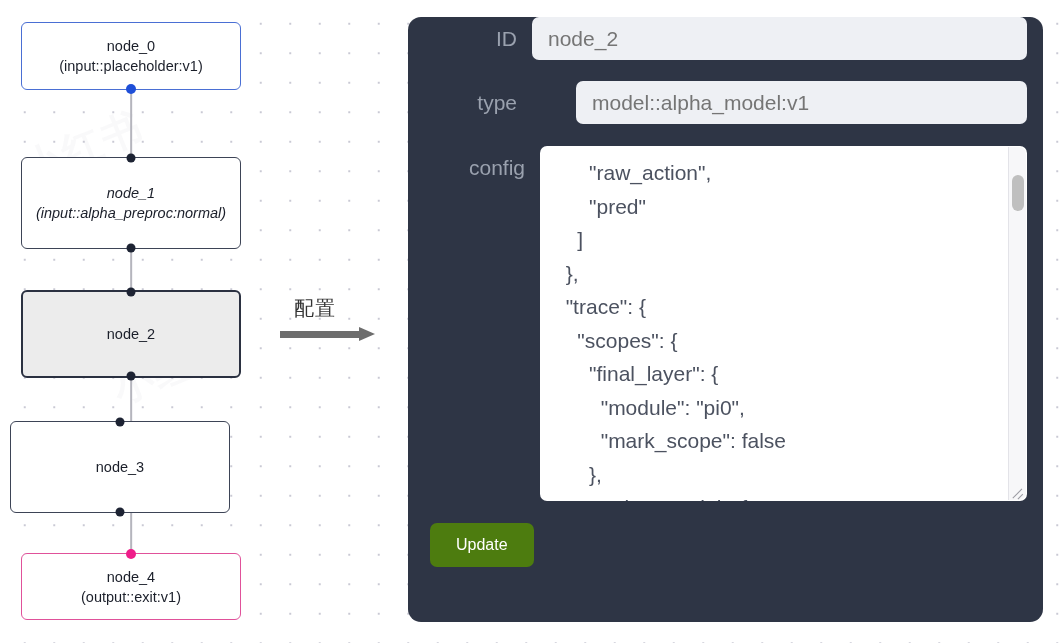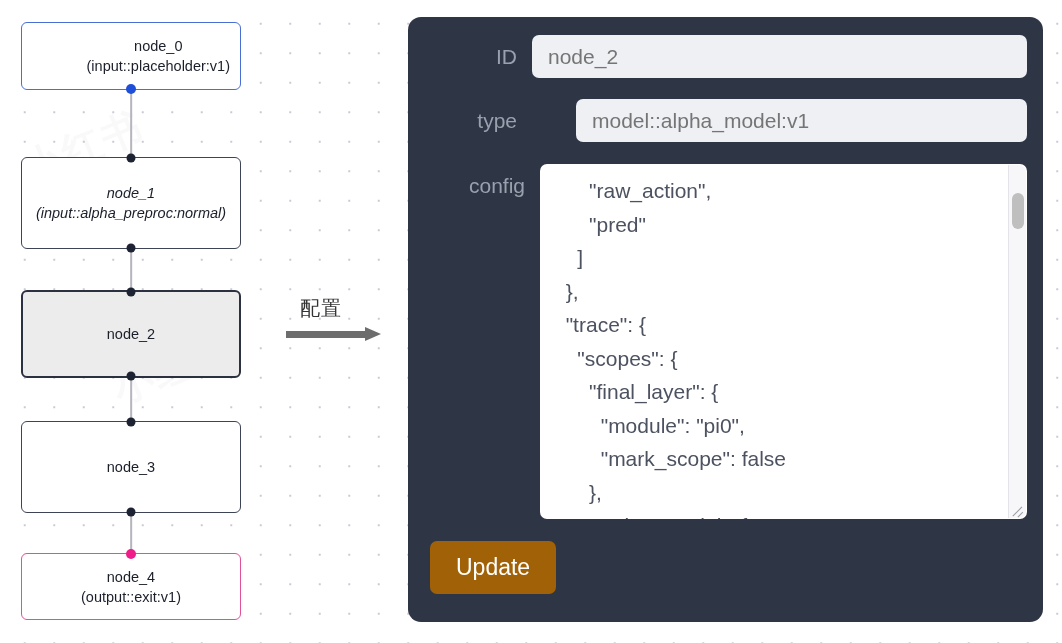--- a/index.html
+++ b/index.html
@@ -62,21 +62,21 @@
     color: #1b1f2a;
     font-size: 14.5px;
     line-height: 20px;
     padding: 6px 10px;
     z-index: 3;
   }
   .node .node-text { display: block; }
   .node .node-label { display: block; }
   .node .node-type  { display: block; }
 
-  .node.is-input  { border-color: #4a6fd4; justify-content: flex-end; }
+  .node.is-input  { border-color: #4a6fd4; }
   .node.is-output { border-color: #e0519a; }
   .node.is-selected {
     background: #ececec;
     border-color: #2b3141;
     border-width: 2px;
   }
 
   
   .handle {
     position: absolute;
@@ -98,21 +98,21 @@
     width: 1.7px;
     background: #b5b5bd;
     left: 131px;
     transform: translateX(-50%);
     z-index: 1;
   }
 
   
   #arrow-annotation {
     position: absolute;
-    left: 286px;
+    left: 280px;
     top: 296px;
     width: 112px;
     z-index: 4;
   }
   #arrow-label {
     font-size: 20px;
     color: #333333;
     text-align: left;
     padding-left: 14px;
     line-height: 24px;
@@ -148,21 +148,21 @@
     background: #2e3545;
     border-radius: 13px;
     z-index: 6;
     overflow: hidden;
   }
   .field-row {
     display: flex;
     align-items: flex-start;
     padding: 0 16px 0 0;
   }
-  #row-id   { margin-top: 18px; }
+  #row-id   { }
   #row-type { margin-top: 20px; gap: 44px; }
   #row-config { margin-top: 21px; padding-left: 8px; }
 
   .field-label {
     width: 124px;
     flex: 0 0 124px;
     text-align: right;
     padding-right: 15px;
     box-sizing: border-box;
     color: #9aa1ae;
@@ -245,25 +245,25 @@
   }
   #config-resize-handle::before { width: 13px; bottom: 4px; }
   #config-resize-handle::after  { width: 7px;  bottom: 1px; right: 0; }
 
   
   #update-row {
     margin-top: 22px;
     padding-left: 22px;
   }
   #update-button {
-    background: #a16207;
+    background: #4d7c0f;
     border: none;
     border-radius: 7px;
     color: #ffffff;
-    font-size: 23px;
+    font-size: 16px;
     font-family: "Liberation Sans", sans-serif;
     padding: 13px 26px;
     cursor: pointer;
     font-weight: 400;
   }
 </style>
 </head>
 <body>
 
 <div id="app">
@@ -300,21 +300,21 @@
   </div>
 
   <div class="node is-selected" style="left:21px; top:290px; height:88px;">
     <span class="node-text">
       <span class="node-label">node_2</span>
     </span>
     <span class="handle handle-top"></span>
     <span class="handle handle-bottom"></span>
   </div>
 
-  <div class="node" style="left:21px; top:421px; height:92px;">
+  <div class="node" style="left:10px; top:421px; height:92px;">
     <span class="node-text">
       <span class="node-label">node_3</span>
     </span>
     <span class="handle handle-top"></span>
     <span class="handle handle-bottom"></span>
   </div>
 
   <div class="node is-output" style="left:21px; top:553px; height:67px;">
     <span class="node-text">
       <span class="node-label">node_4</span>

